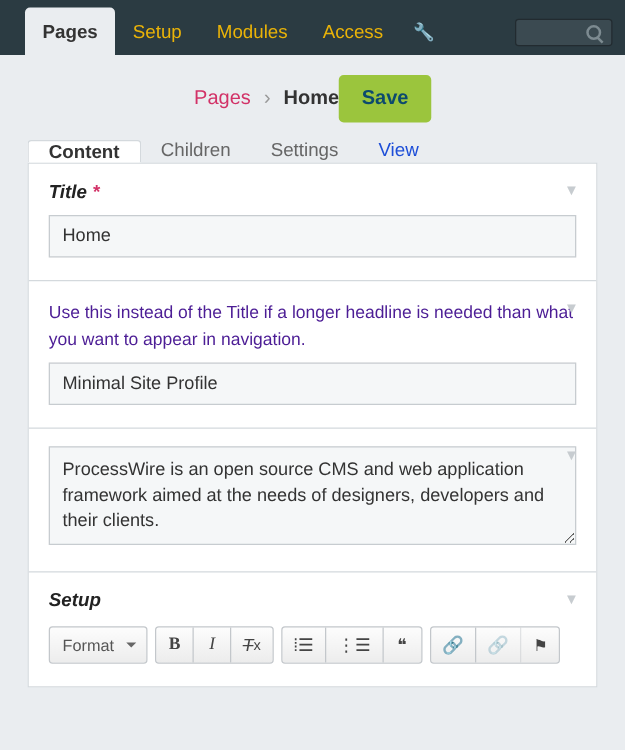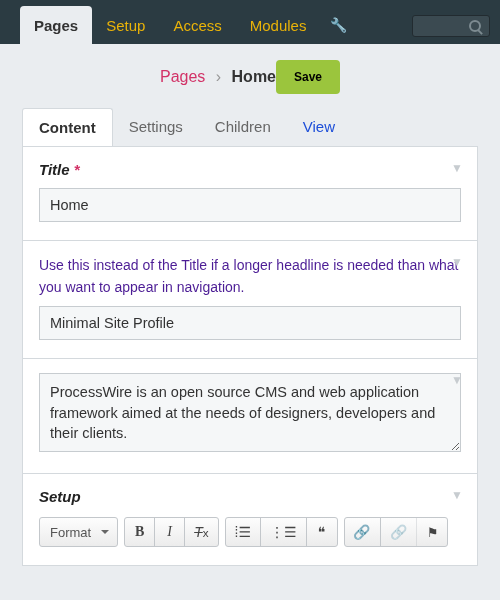--- a/index.html
+++ b/index.html
@@ -11,23 +11,23 @@
   .wrench{color:#9ab;padding:11px 10px;font-size:14px;}
   .searchwrap{margin-left:auto;margin-bottom:7px;}
   .searchbox{background:#3b4a51;border:1px solid #222b30;border-radius:3px;padding:4px 8px;width:78px;display:flex;align-items:center;justify-content:flex-end;}
   .mag{width:12px;height:12px;border:2px solid #7d8b91;border-radius:50%;position:relative;}
   .mag::after{content:"";position:absolute;width:2px;height:6px;background:#7d8b91;transform:rotate(-45deg);bottom:-5px;right:-2px;}
   .headerrow{display:flex;align-items:center;justify-content:center;padding:16px 22px 14px;}
   .crumb{font-size:16px;}
   .crumb .root{color:#d23267;}
   .crumb .sep{color:#999;margin:0 6px;}
   .crumb .cur{color:#333;font-weight:bold;}
-  .savebtn{background:#9bc53d;color:#000000;font-weight:bold;font-size:12px;border:none;border-radius:4px;padding:10px 18px;cursor:pointer;}
+  .savebtn{background:#9bc53d;color:#0c4a6e;font-weight:bold;font-size:16px;border:none;border-radius:4px;padding:10px 18px;cursor:pointer;}
   .tabs{display:flex;padding:0 22px;}
-  .tab{padding:10px 16px;color:#666;font-size:15px;cursor:pointer;}
+  .tab{padding:0 16px;color:#666;font-size:15px;cursor:pointer;}
   .tab.active{background:#fff;color:#333;font-weight:bold;border:1px solid #d4d9dd;border-bottom:none;border-radius:3px 3px 0 0;}
   .tab.view{color:#1d4ed8;}
   .panels{background:#fff;margin:0 22px;border:1px solid #d4d9dd;}
   .field{border-bottom:1px solid #d4d9dd;padding:14px 16px 18px;position:relative;}
   .flabel{font-weight:bold;font-size:15px;margin-bottom:10px;color:#222;font-style:italic;}
   .req{color:#d23267;}
   .fdesc{color:#4c1d95;line-height:1.55;margin-bottom:8px;font-size:14px;}
   .txtinput{width:100%;border:1px solid #c7ccd0;background:#f5f7f8;padding:8px 10px;font-size:14.5px;color:#333;font-family:inherit;}
   textarea.txtinput{resize:vertical;line-height:1.4;}
   .chev{position:absolute;top:14px;right:14px;color:#c7ccd0;font-size:12px;}
@@ -41,44 +41,44 @@
   .strike{text-decoration:line-through;font-style:italic;}
   .flag{font-size:13px;}
 </style>
 </head>
 <body>
 
 <div class="topbar">
   <div class="topnav">
     <div class="navitem active">Pages</div>
     <div class="navitem">Setup</div>
+    <div class="navitem">Modules</div>
     <div class="navitem">Access</div>
-    <div class="navitem">Modules</div>
     <div class="wrench">🔧</div>
   </div>
   <div class="searchwrap">
     <div class="searchbox">
       <span class="mag"></span>
     </div>
   </div>
 </div>
 
 <div class="headerrow">
   <div class="crumb">
     <span class="root">Pages</span>
     <span class="sep">›</span>
     <span class="cur">Home</span>
   </div>
   <button class="savebtn">Save</button>
 </div>
 
 <div class="tabs">
   <div class="tab active">Content</div>
+  <div class="tab">Children</div>
   <div class="tab">Settings</div>
-  <div class="tab">Children</div>
   <div class="tab view">View</div>
 </div>
 
 <div class="panels">
 
   <div class="field">
     <span class="chev">▼</span>
     <div class="flabel">
       <span>Title</span>
       <span class="req">*</span>

